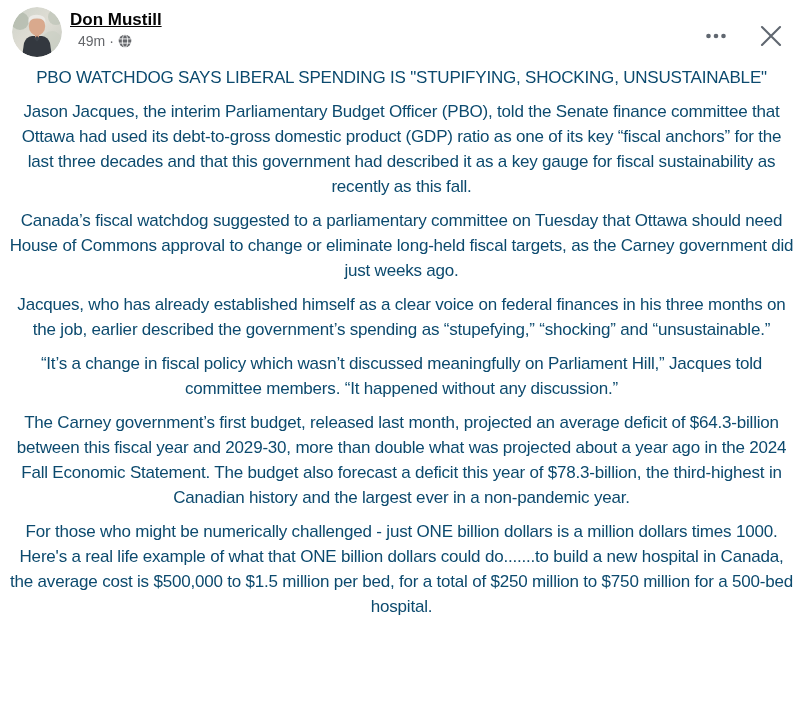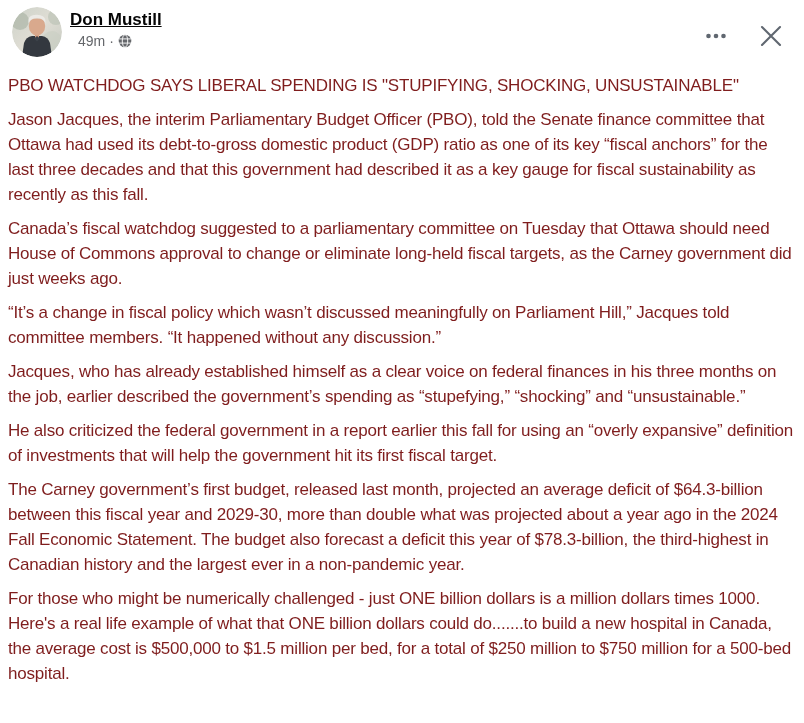--- a/index.html
+++ b/index.html
@@ -67,25 +67,26 @@
     display: inline-flex;
     align-items: center;
     justify-content: center;
   }
 
   
   .post-body {
     padding: 5px 9px 0 8px;
   }
   .post-body p {
-    margin: 8px 0 9px 0;
+    margin: 0 0 9px 0;
     font-size: 17px;
     line-height: 25px;
     letter-spacing: -0.2px;
-    color: #7f1d1d;
+    color: #0c4a6e;
+    text-align: center;
   }
 </style>
 </head>
 <body>
 
 <div class="post">
 
   <div class="post-header">
 
     <div class="avatar">
@@ -151,20 +152,19 @@
         </span>
       </button>
     </div>
 
   </div>
 
   <div class="post-body">
     <p>PBO WATCHDOG SAYS LIBERAL SPENDING IS "STUPIFYING, SHOCKING, UNSUSTAINABLE"</p>
     <p>Jason Jacques, the interim Parliamentary Budget Officer (PBO), told the Senate finance committee that Ottawa had used its debt-to-gross domestic product (GDP) ratio as one of its key “fiscal anchors” for the last three decades and that this government had described it as a key gauge for fiscal sustainability as recently as this fall.</p>
     <p>Canada’s fiscal watchdog suggested to a parliamentary committee on Tuesday that Ottawa should need House of Commons approval to change or eliminate long-held fiscal targets, as the Carney government did just weeks ago.</p>
+    <p>Jacques, who has already established himself as a clear voice on federal finances in his three months on the job, earlier described the government’s spending as “stupefying,” “shocking” and “unsustainable.”</p>
     <p>“It’s a change in fiscal policy which wasn’t discussed meaningfully on Parliament Hill,” Jacques told committee members. “It happened without any discussion.”</p>
-    <p>Jacques, who has already established himself as a clear voice on federal finances in his three months on the job, earlier described the government’s spending as “stupefying,” “shocking” and “unsustainable.”</p>
-    <p>He also criticized the federal government in a report earlier this fall for using an “overly expansive” definition of investments that will help the government hit its first fiscal target.</p>
     <p>The Carney government’s first budget, released last month, projected an average deficit of $64.3-billion between this fiscal year and 2029-30, more than double what was projected about a year ago in the 2024 Fall Economic Statement. The budget also forecast a deficit this year of $78.3-billion, the third-highest in Canadian history and the largest ever in a non-pandemic year.</p>
     <p>For those who might be numerically challenged - just ONE billion dollars is a million dollars times 1000. Here's a real life example of what that ONE billion dollars could do.......to build a new hospital in Canada, the average cost is $500,000 to $1.5 million per bed, for a total of $250 million to $750 million for a 500-bed hospital.</p>
   </div>
 
 </div>
 
 </body></html>

